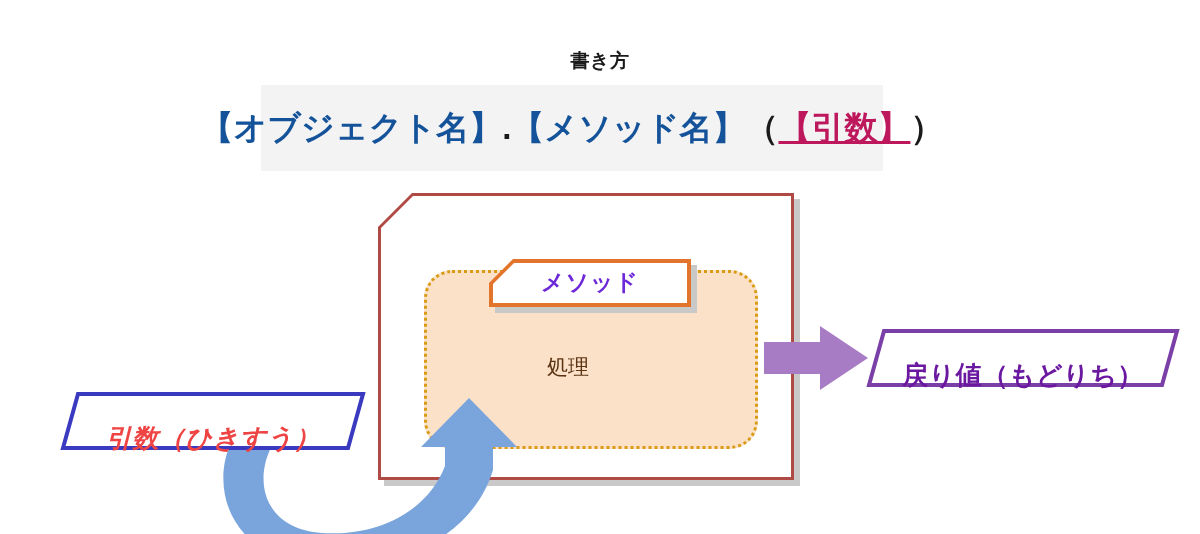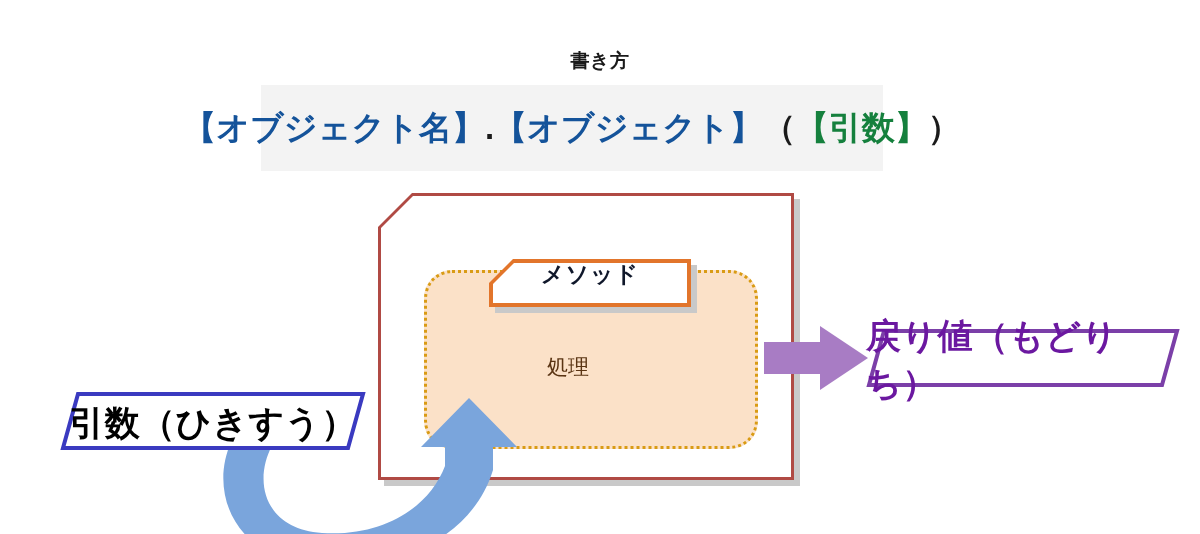--- a/index.html
+++ b/index.html
@@ -49,21 +49,21 @@
   }
   .syntax-line {
     font-size: 33px;
     font-weight: bold;
     color: #0f0f0f;
     white-space: nowrap;
     letter-spacing: 0px;
   }
   .syn-blue { color: #14539a; text-align: center; }
   .syn-dark { color: #1a1a1a; }
-  .syn-brown { color: #15803d; }
+  .syn-brown { color: #be185d; text-decoration: underline; }
 
   
   .object-box-shadow {
     position: absolute;
     left: 384px;
     top: 163px;
     width: 416px;
     height: 287px;
     background: #c9c9c9;
     clip-path: polygon(34px 0, 100% 0, 100% 100%, 0 100%, 0 34px);
@@ -154,26 +154,26 @@
     left: 4px;
     top: 4px;
     width: 194px;
     height: 40px;
     background: #ffffff;
     clip-path: polygon(21px 0, 100% 0, 100% 100%, 0 100%, 0 21px);
   }
   .method-label {
     position: absolute;
     left: 489px;
-    top: 223px;
+    top: 231px;
     width: 202px;
     text-align: center;
     font-size: 23px;
     font-weight: bold;
-    color: #0f172a;
+    color: #6d28d9;
     z-index: 7;
     letter-spacing: 1px;
   }
 
   
   .arrow-layer {
     position: absolute;
     left: 0; top: 0;
     width: 1200px;
     height: 534px;
@@ -184,47 +184,47 @@
   
   .callout {
     position: absolute;
     z-index: 9;
   }
   .callout-shape {
     display: block;
   }
   .callout-text {
     position: absolute;
-    top: 2px;
+    top: 17px;
     left: 0;
     width: 100%;
     height: 100%;
     display: flex;
     align-items: center;
     justify-content: center;
-    font-size: 35px;
+    font-size: 26px;
     font-weight: bold;
     letter-spacing: 0.5px;
   }
 
   .callout-arg { left: 60px; top: 355px; width: 306px; height: 60px; }
-  .callout-arg .callout-text { color: #000000; }
+  .callout-arg .callout-text { color: #ef4444; font-style: italic; }
 
   .callout-ret { left: 866px; top: 292px; width: 314px; height: 60px; }
   .callout-ret .callout-text { color: #6b18a0; }
 </style>
 </head>
 <body>
 
 <div id="diagram-root">
 
   <div class="syntax-title">書き方</div>
 
   <div class="syntax-panel">
-    <div class="syntax-line"><span class="syn-blue">【オブジェクト名】</span><span class="syn-dark">.</span><span class="syn-blue">【オブジェクト】</span><span class="syn-dark">（</span><span class="syn-brown">【引数】</span><span class="syn-dark">）</span></div>
+    <div class="syntax-line"><span class="syn-blue">【オブジェクト名】</span><span class="syn-dark">.</span><span class="syn-blue">【メソッド名】</span><span class="syn-dark">（</span><span class="syn-brown">【引数】</span><span class="syn-dark">）</span></div>
   </div>
 
   <div class="object-box-shadow"></div>
   <div class="object-box frame">
     <div class="object-box-inner"></div>
   </div>
 
   <div class="proc-region"></div>
   <div class="proc-label">処理</div>
 

